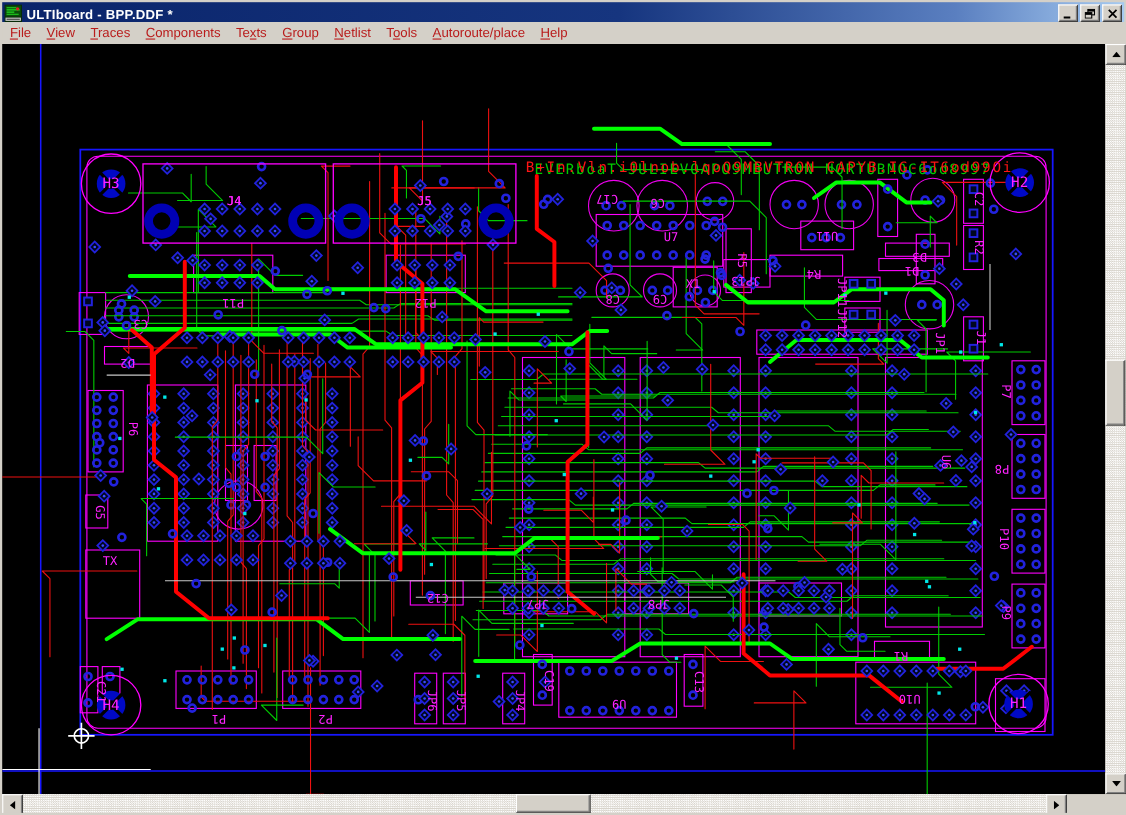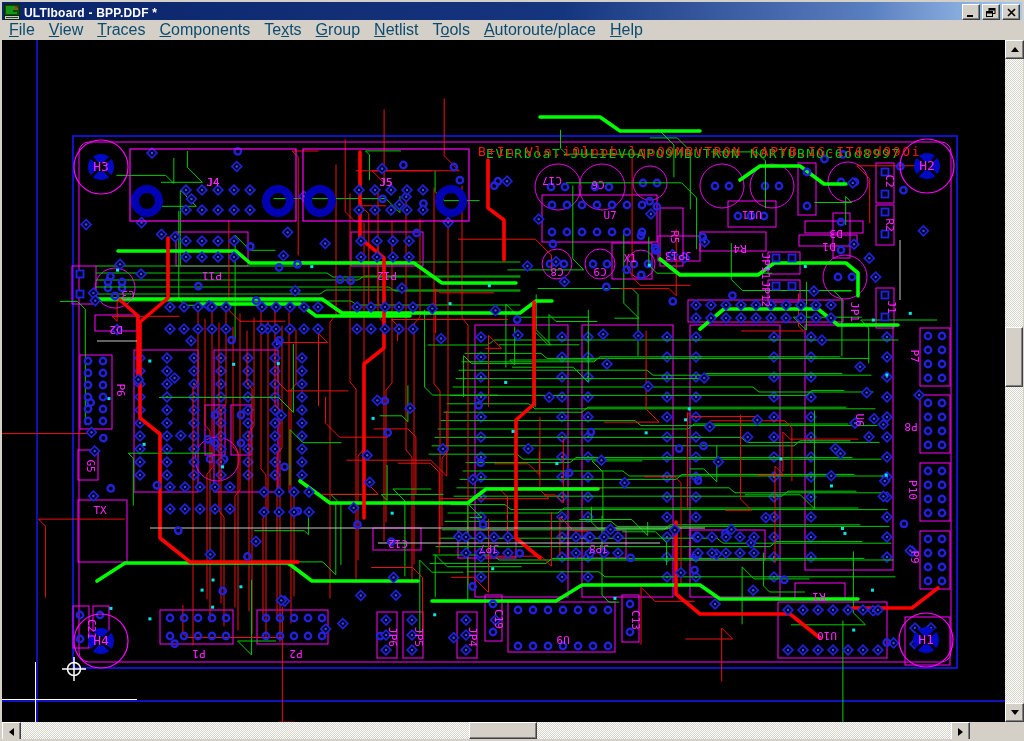--- a/index.html
+++ b/index.html
@@ -7,21 +7,21 @@
           font-family:"Liberation Sans",sans-serif;-webkit-font-smoothing:none}
   .titlebar{position:absolute;left:2px;top:2px;width:1020px;height:18px;
             background:linear-gradient(90deg,#0a246a 0%,#16357f 55%,#5a7fc0 85%,#a6caf0 100%);
             display:flex;align-items:flex-end;color:#fff;font-weight:bold;font-size:12px;gap:4px;padding-left:2px;box-sizing:border-box}
   .app-icon{width:16px;height:16px;flex:none}
   .title-text{white-space:nowrap;letter-spacing:0.2px}
   .win-btns{margin-left:auto;display:flex;gap:2px;padding-right:2px}
   .wbtn{width:16px;height:14px;background:#d4d0c8;border:1px solid;border-color:#fff #404040 #404040 #fff;
         box-shadow:inset -1px -1px 0 #808080;display:flex;align-items:center;justify-content:center}
   .menubar{position:absolute;left:2px;top:20px;width:1020px;height:20px;background:#d4d0c8;
-           display:flex;align-items:center;font-size:16px;color:#0c4a6e}
+           display:flex;align-items:center;font-size:12px;color:#b91c1c}
   .menu-item{padding:2px 7px;cursor:default}
   .canvas{position:absolute;left:2px;top:40px;width:1003px;height:682px;background:#000}
   .vscroll{position:absolute;left:1005px;top:40px;width:18px;height:682px;display:flex;flex-direction:column;background:#d4d0c8}
   .hscroll{position:absolute;left:2px;top:722px;width:968px;height:17px;display:flex;background:#d4d0c8}
   .corner{position:absolute;left:970px;top:722px;width:54px;height:19px;background:#d4d0c8}
   .sbtn{width:17px;height:17px;flex:none;background:#d4d0c8;border:1px solid;border-color:#fff #404040 #404040 #fff;
         box-shadow:inset -1px -1px 0 #808080;display:flex;align-items:center;justify-content:center}
   .track{flex:1;position:relative;
          background:conic-gradient(#ffffff 25%,#d8d4cc 0 50%,#ffffff 0 75%,#d8d4cc 0) 0 0/2px 2px}
   .thumb{position:absolute;background:#d4d0c8;border:1px solid;border-color:#fff #404040 #404040 #fff;

